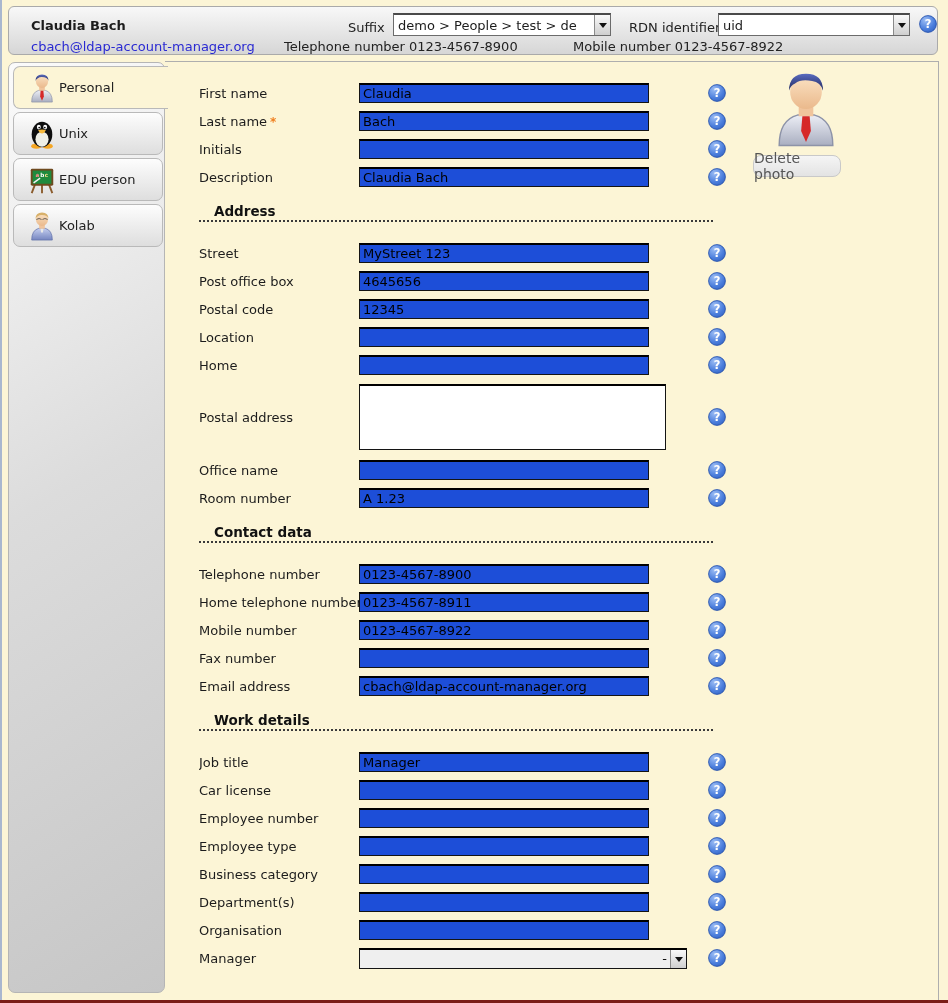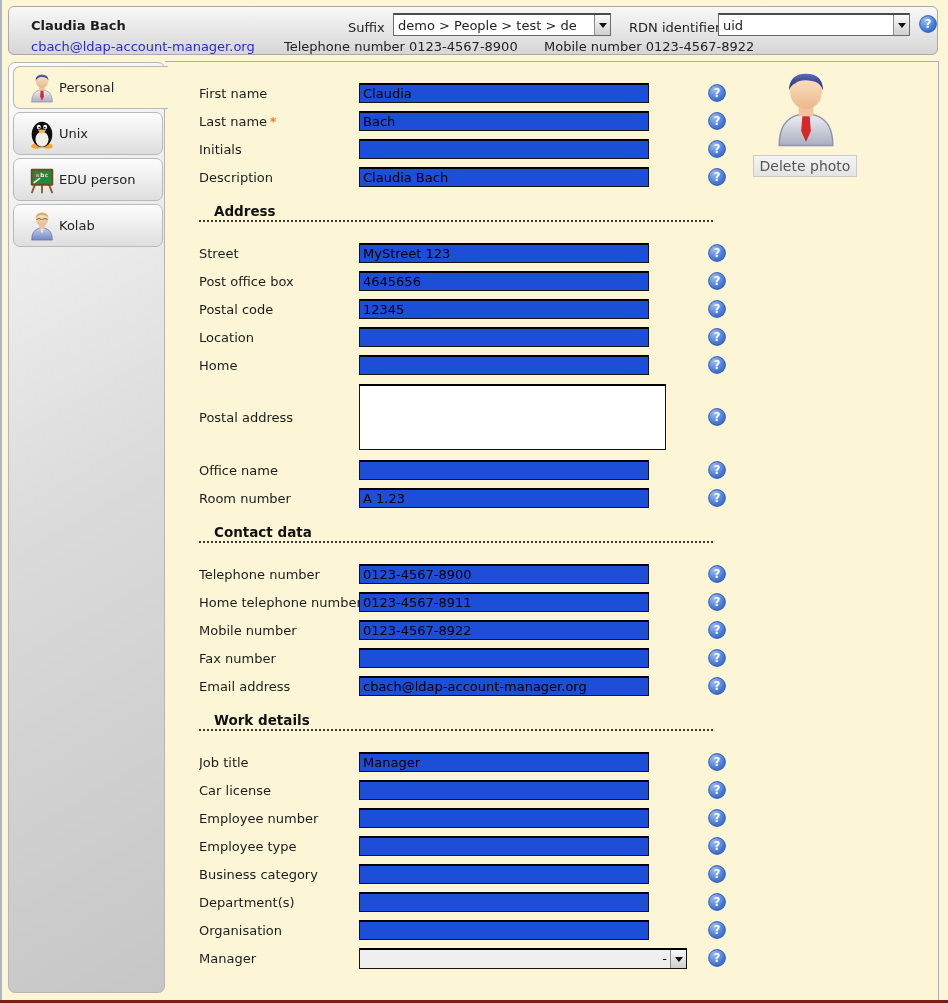--- a/index.html
+++ b/index.html
@@ -34,21 +34,21 @@
   .arrow-btn {
     width:16px; height:100%; flex:none;
     background:linear-gradient(#fafafa,#cfcfcf);
     border-left:1px solid #8a8a8a;
     display:flex; align-items:center; justify-content:center;
   }
   .arrow-down { width:0; height:0; border:4px solid transparent; border-top:5px solid #111; margin-top:5px; }
   .hdr-row2 { position:absolute; top:32px; left:0; width:100%; height:16px; }
   .hdr-email { position:absolute; left:22px; color:#2a2ad2; text-decoration:none; cursor:pointer; }
   .hdr-phone { position:absolute; left:275px; color:#222; }
-  .hdr-mobile { position:absolute; left:535px; color:#222; }
+  .hdr-mobile { position:absolute; left:564px; color:#222; }
   .help-icon { width:18px; height:18px; display:inline-block; cursor:pointer; }
   .hdr-help { position:absolute; left:910px; top:8px; }
 
   
   .sidebar {
     position:absolute; left:8px; top:62px; width:157px; height:931px;
     background:linear-gradient(150deg,#fbfbfb 0%,#dcdcdc 45%,#c6c6c6 100%);
     border:1px solid #b5b5b5; border-radius:7px; z-index:3;
   }
   .tab {
@@ -97,23 +97,23 @@
   .section-heading {
     width:514px; border-bottom:2px dotted #3a3a3a;
     margin:16px 0 21px; padding:0 0 1px 15px;
     font-weight:bold; font-size:13.5px; color:#111;
   }
 
   
   .photo-block { position:absolute; left:753px; top:70px; width:110px; z-index:4; }
   .photo-img { width:78px; height:78px; margin-left:14px; cursor:pointer; }
   .delete-photo-btn {
-    margin-top:4px; width:104px; height:22px;
+    margin-top:4px; width:88px; height:22px;
     background:linear-gradient(#f5f5f5,#e3e3e3);
-    border:1px solid #c9c9c9; border-radius:0;
+    border:1px solid #c9c9c9; border-radius:8px;
     color:#555; font-size:14px;
     display:flex; align-items:center; justify-content:center; cursor:pointer;
   }
   .svg-defs { position:absolute; width:0; height:0; }
 </style>
 </head>
 <body>
 
 <svg class="svg-defs" aria-hidden="true">
   <defs>

